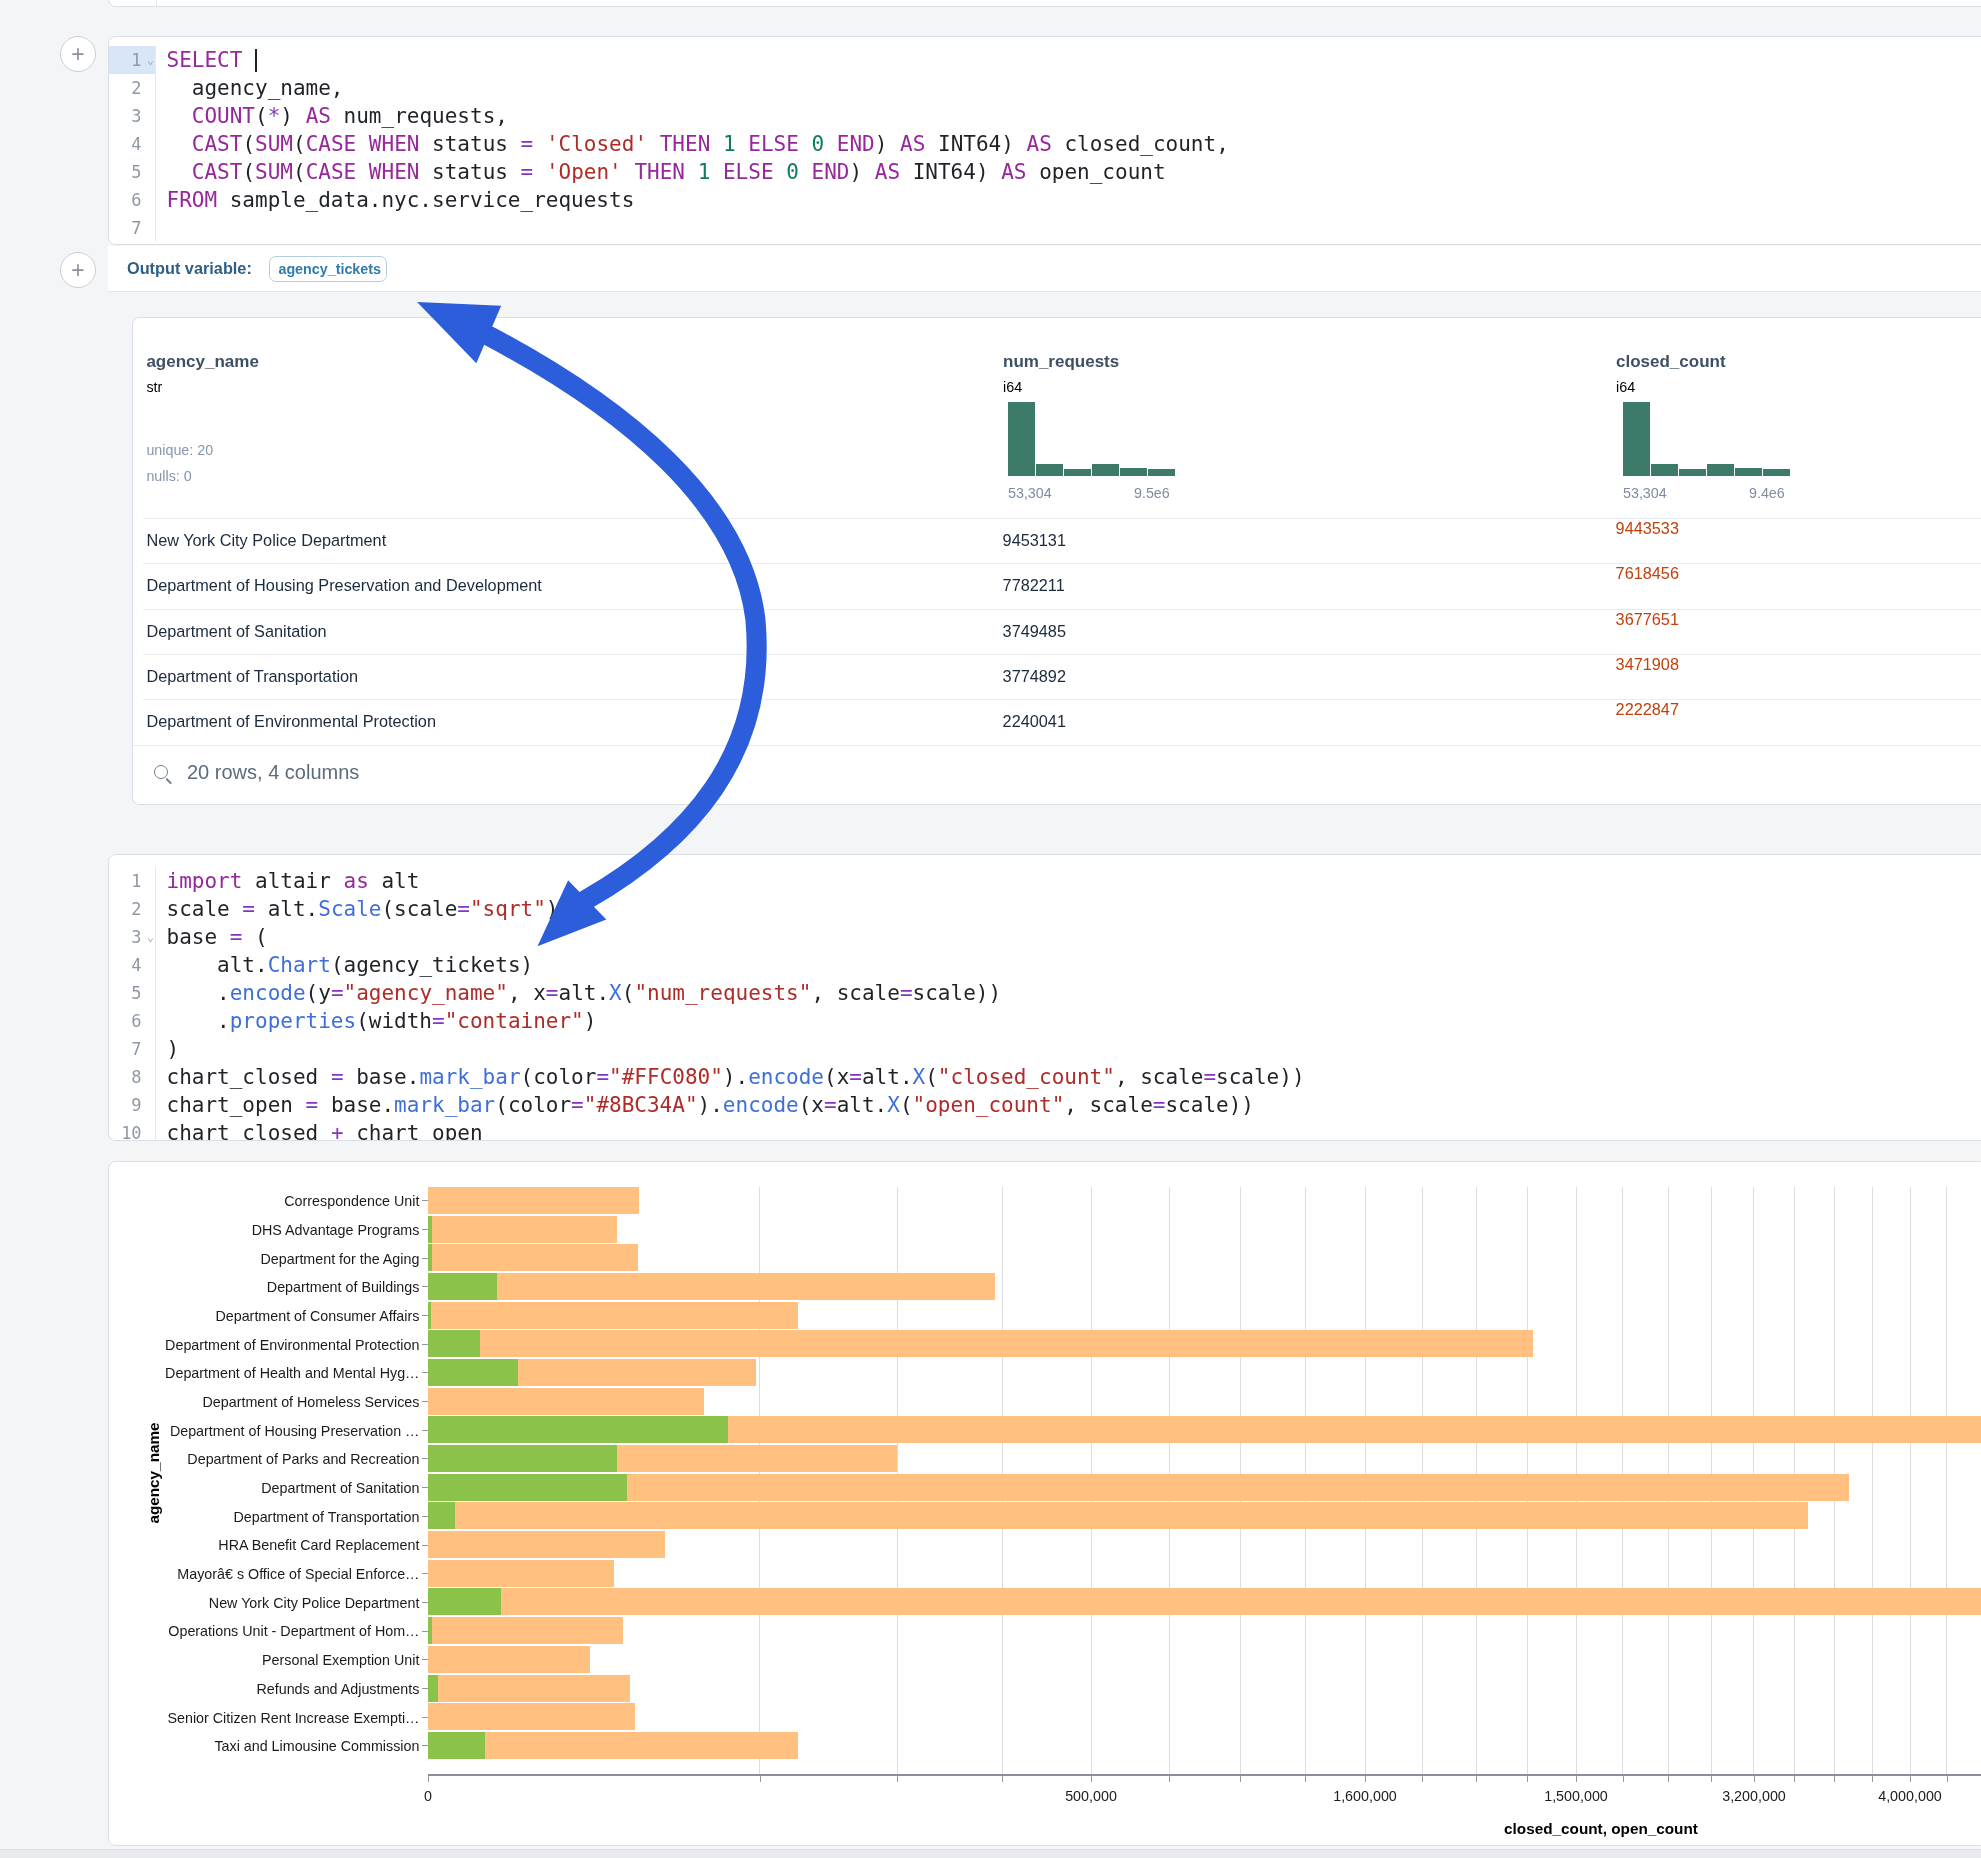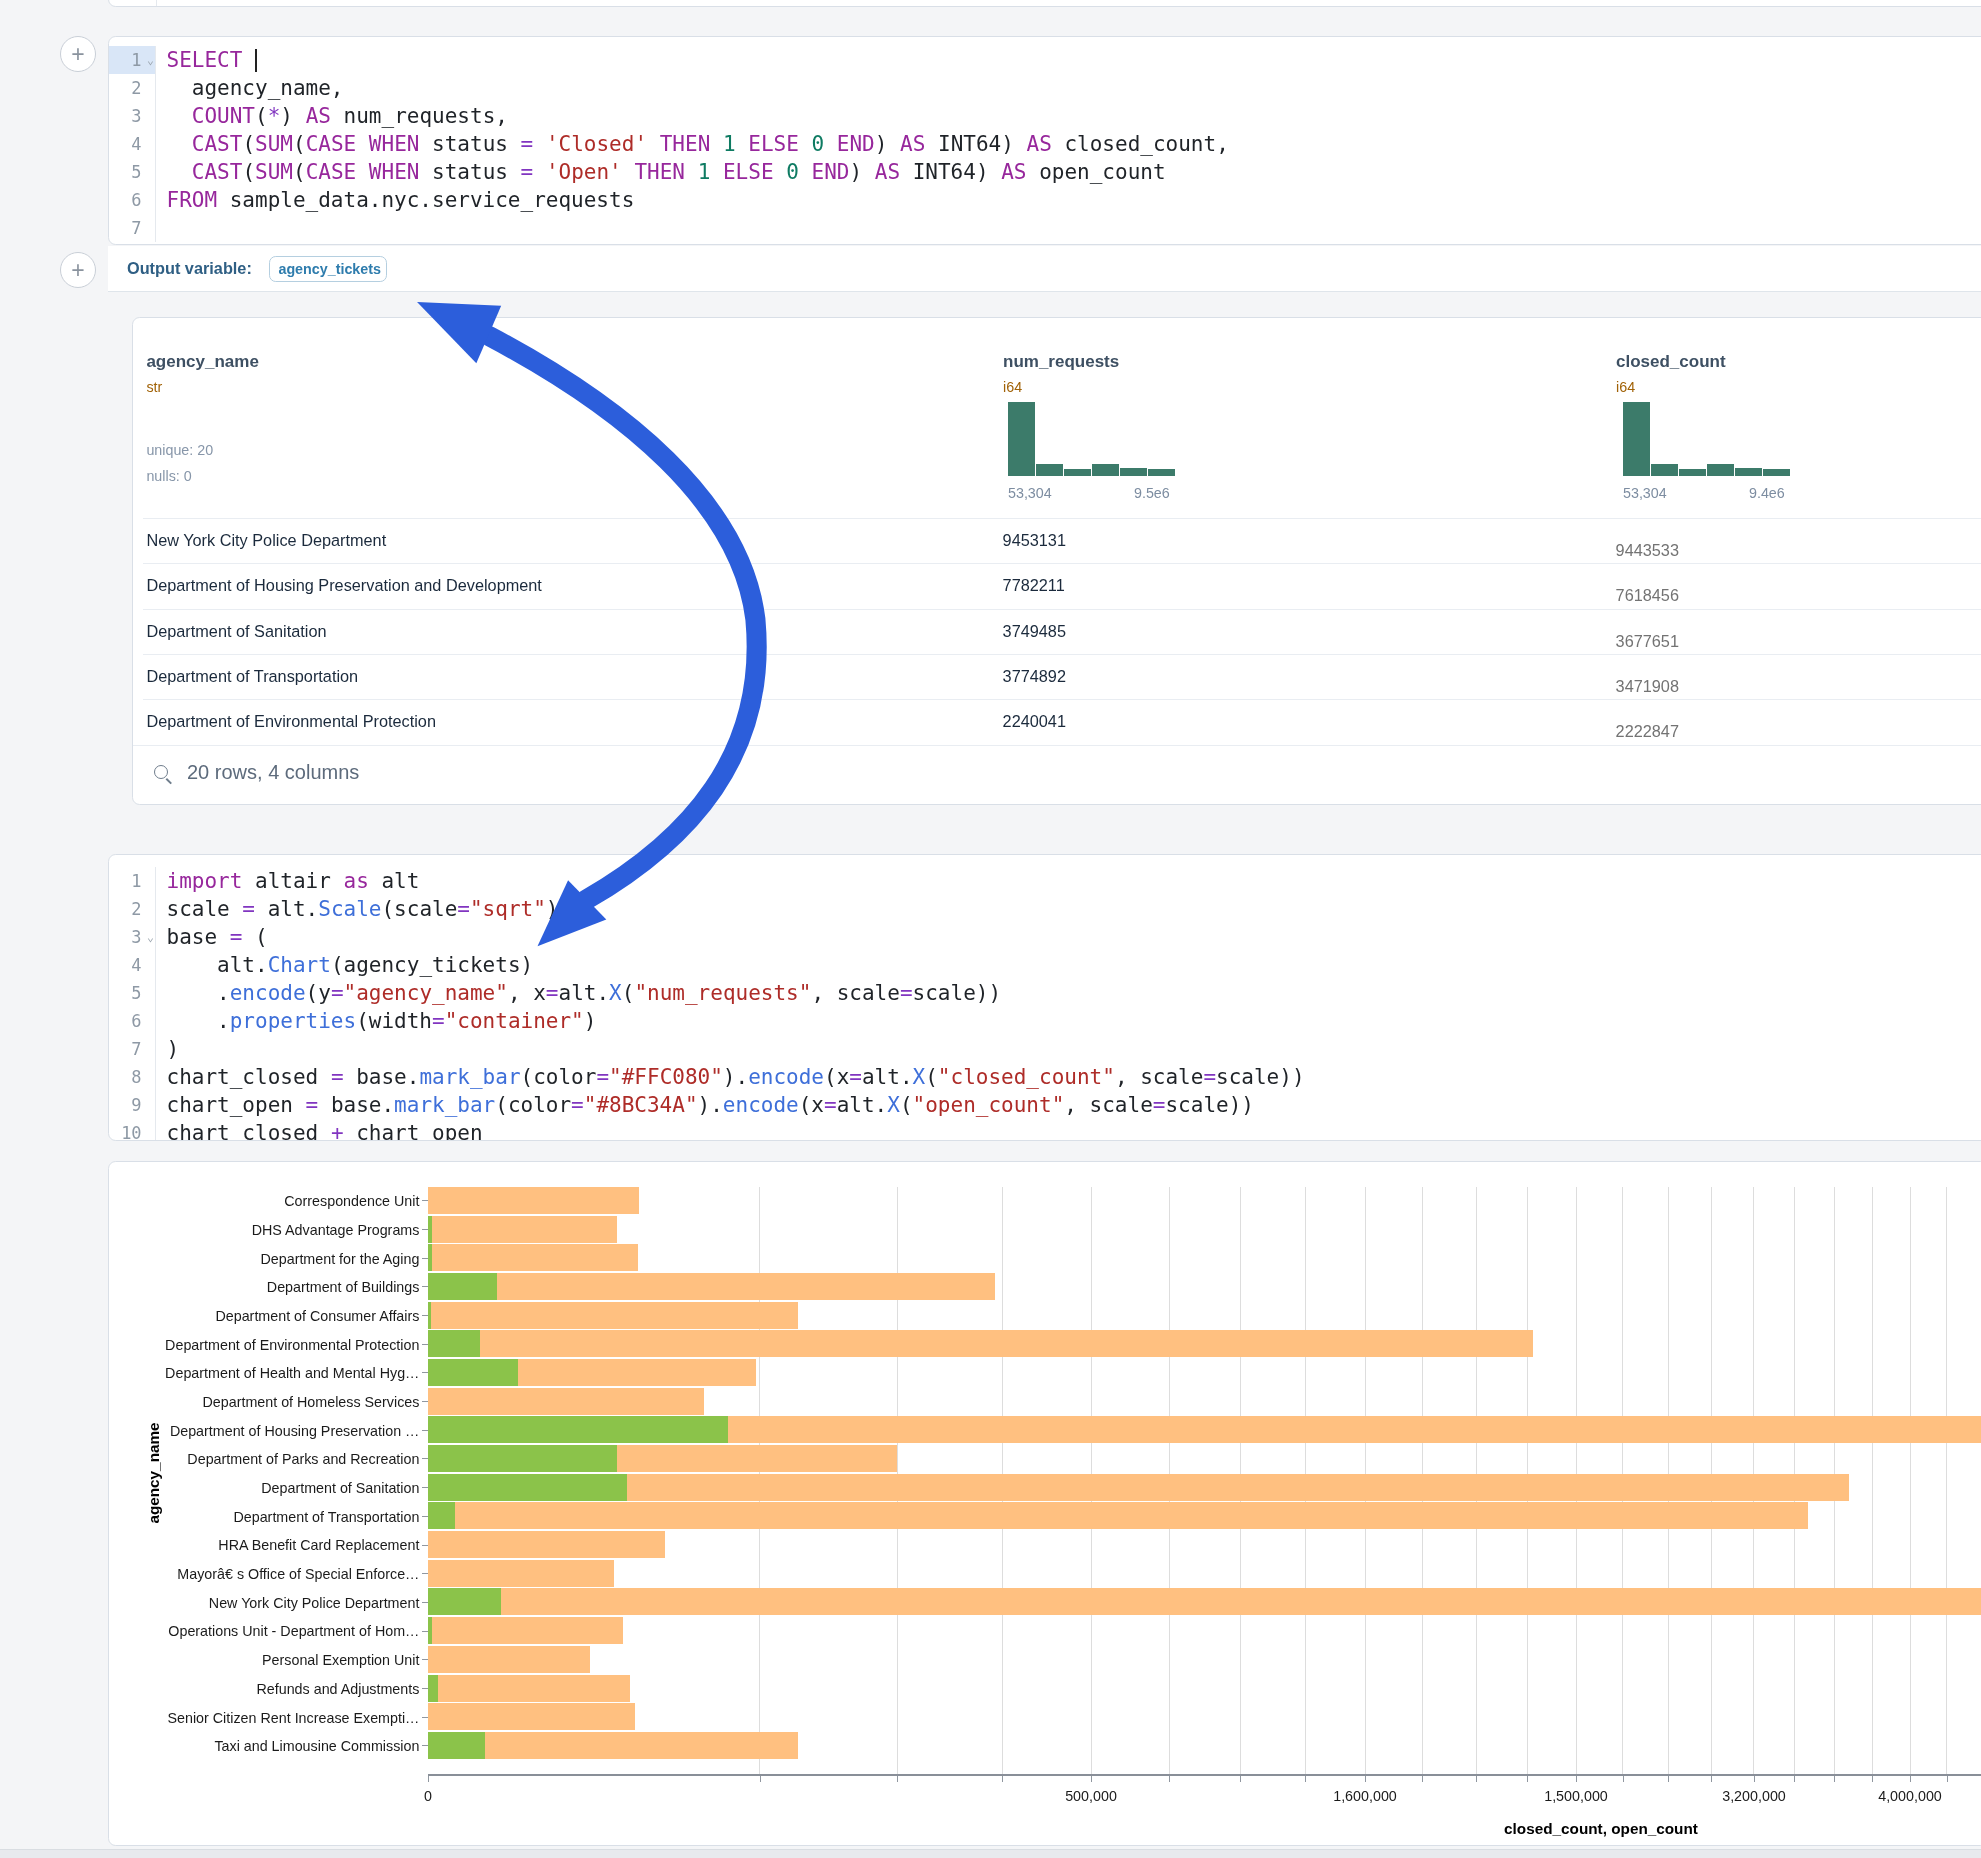--- a/index.html
+++ b/index.html
@@ -38,29 +38,29 @@
   #output-strip { position:absolute; left:108px; top:246px; width:1883px; height:46px;
      background:#fff; border-bottom:1px solid #dfe5eb; display:flex; align-items:center; }
   #output-label { margin-left:19px; font-size:16.3px; font-weight:bold; color:#2f5f84; }
   #output-pill { margin-left:17px; width:118px; height:26px; border:1px solid #b5cfe0; border-radius:6.7px;
      background:#fff; overflow:hidden; font-size:14.3px; font-weight:bold; color:#2e7cad;
      line-height:24px; padding-left:8.6px; white-space:nowrap; }
 
   
   #table-card { left:132px; top:317px; width:1859px; height:488px; }
   .col-head { position:absolute; top:34px; font-size:17px; font-weight:bold; color:#3e5063; }
-  .col-type { position:absolute; top:61px; font-size:14.3px; color:#a16207; }
+  .col-type { position:absolute; top:61px; font-size:14.3px; color:#000000; }
   .col-stat { position:absolute; font-size:14.3px; color:#8796a9; }
   .hist { position:absolute; top:84px; height:74px; display:flex; align-items:flex-end; gap:1px; }
   .hist .hbar { width:27px; background:#3c7b6a; }
   .hist-lab { position:absolute; top:167px; font-size:14.3px; color:#7d8da1; }
   .tbl-row { position:absolute; left:9.6px; right:0; height:46px; border-top:1px solid #e9edf2; }
   .tbl-row .c0 { position:absolute; left:3.8px;  top:12.4px; font-size:16.3px; color:#1b2a3c; }
   .tbl-row .c1 { position:absolute; left:860px; top:12.4px; font-size:16.3px; color:#1b2a3c; }
-  .tbl-row .c2 { position:absolute; left:1473px; top:22px; font-size:16.3px; color:#737373; }
+  .tbl-row .c2 { position:absolute; left:1473px; top:0; font-size:16.3px; color:#c2410c; }
   #table-footer { position:absolute; left:0; right:0; top:427px; height:60px; border-top:1px solid #e9edf2; }
   #search-icon { position:absolute; left:21px; top:19px; width:14.3px; height:14.3px;
      border:1.9px solid #6f7d8c; border-radius:50%; }
   #search-icon::after { content:""; position:absolute; left:11.5px; top:11.5px; width:6.7px; height:1.9px;
      background:#6f7d8c; transform:rotate(45deg); transform-origin:0 0; }
   #table-footer .txt { position:absolute; left:54px; top:15.3px; font-size:20px; color:#5d6b7c; }
 
   
   #chart-card { left:108px; top:1161px; width:1880px; height:685px; overflow:hidden; }
   #plot { position:absolute; left:319px; top:25px; right:0; height:587px; }

